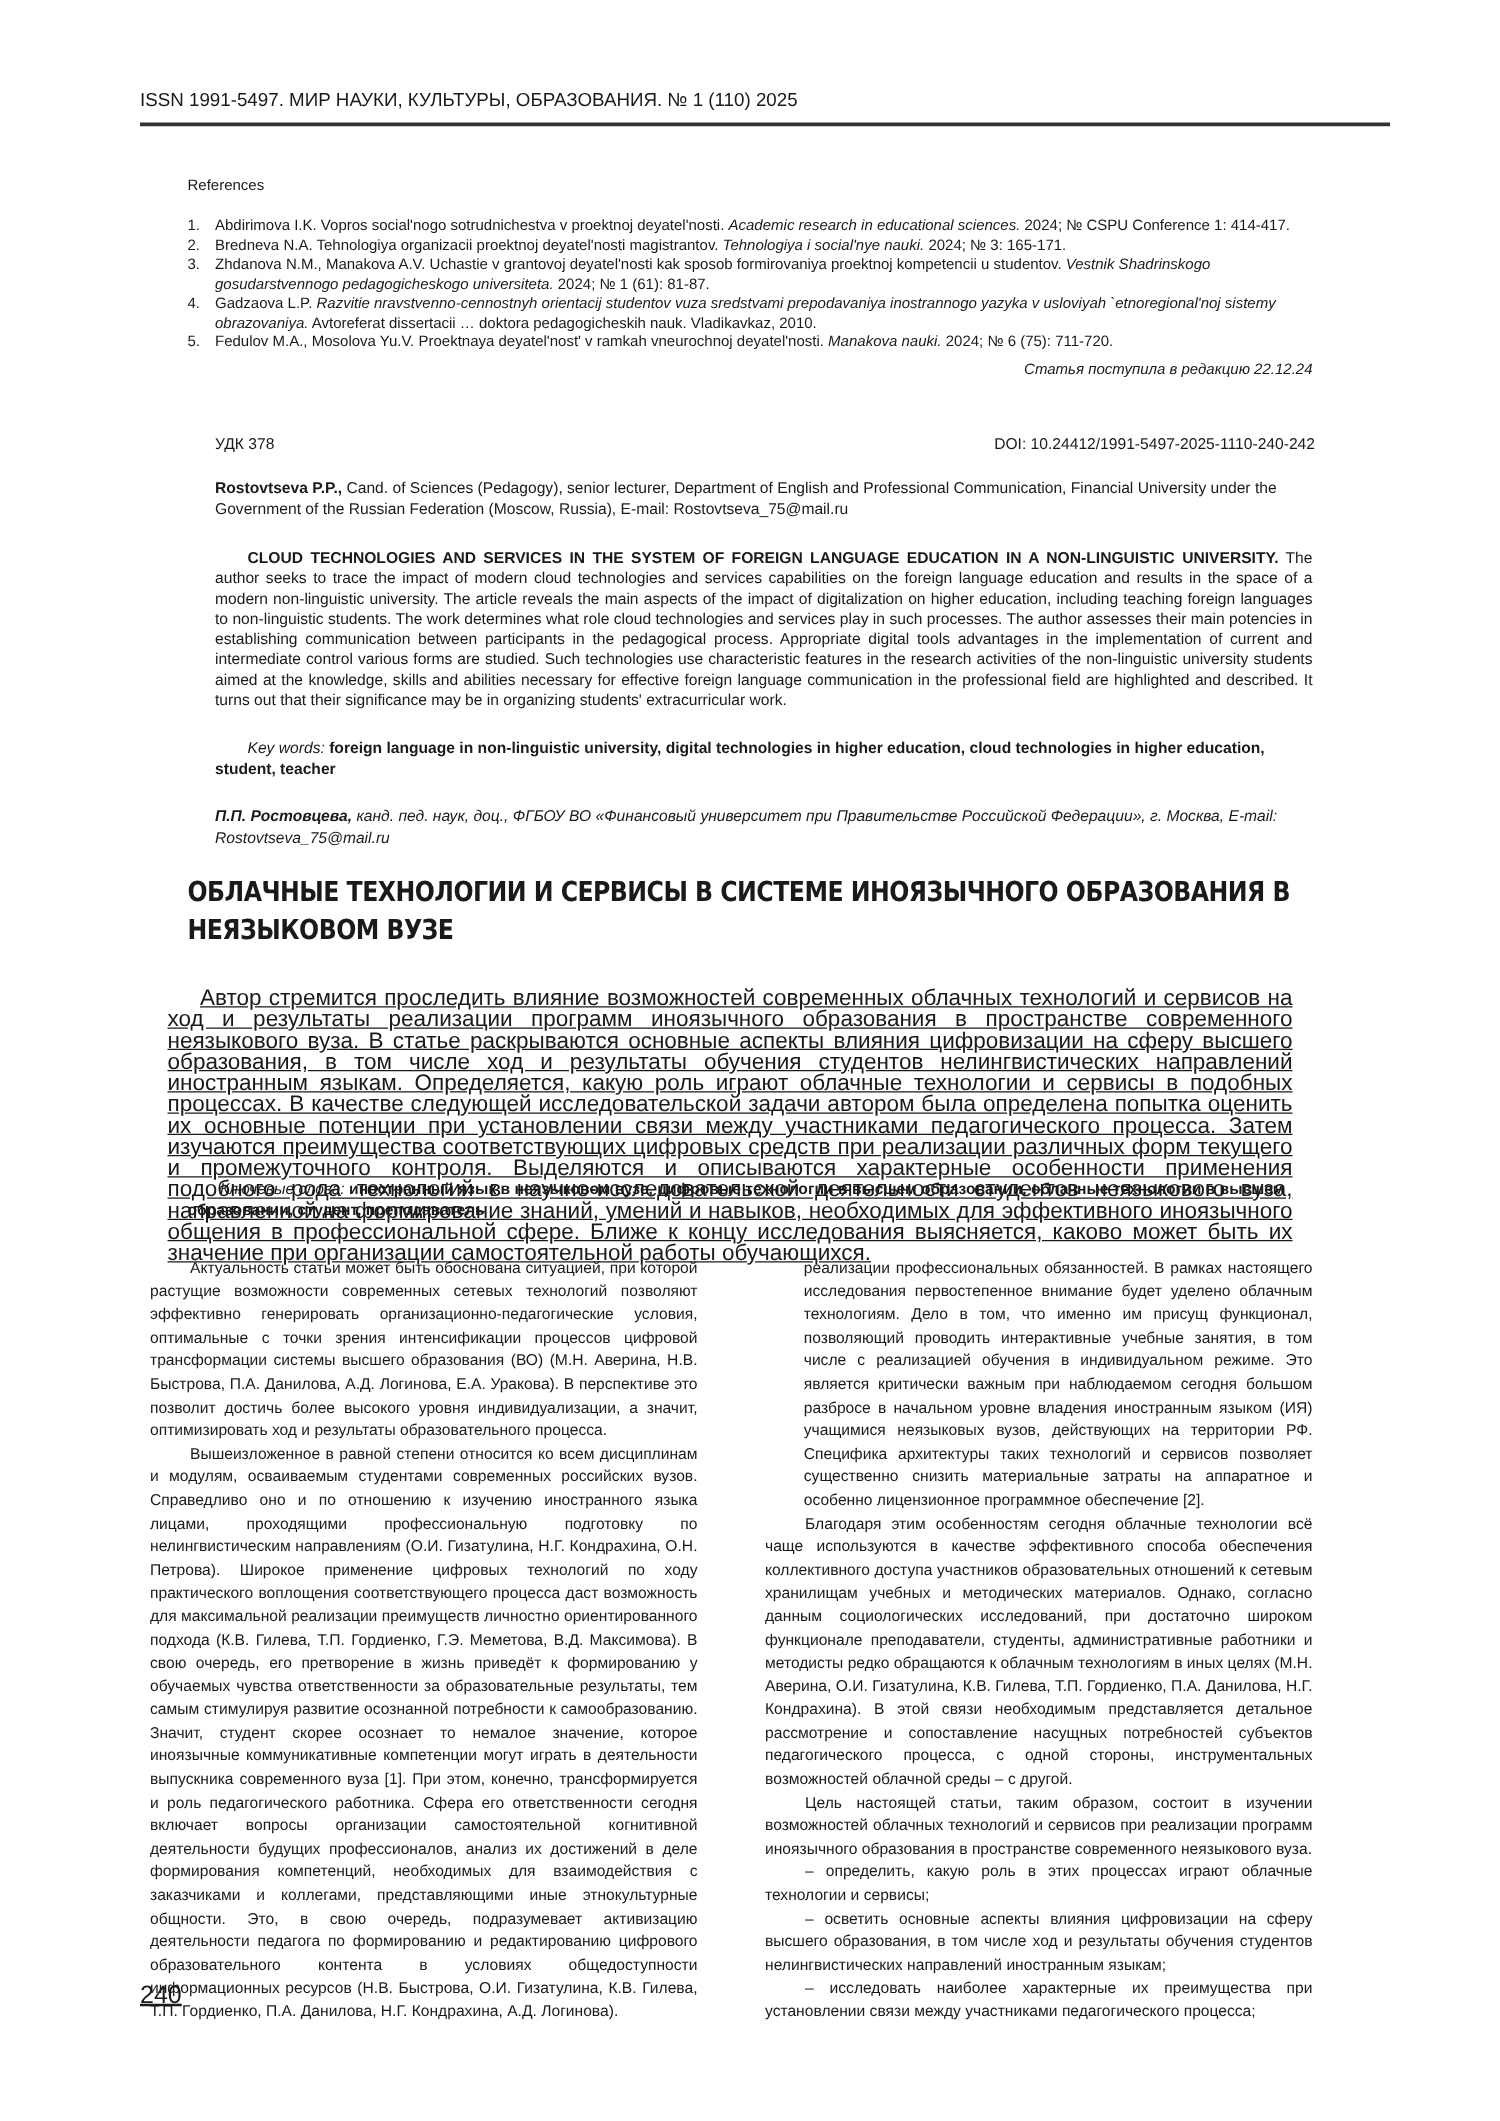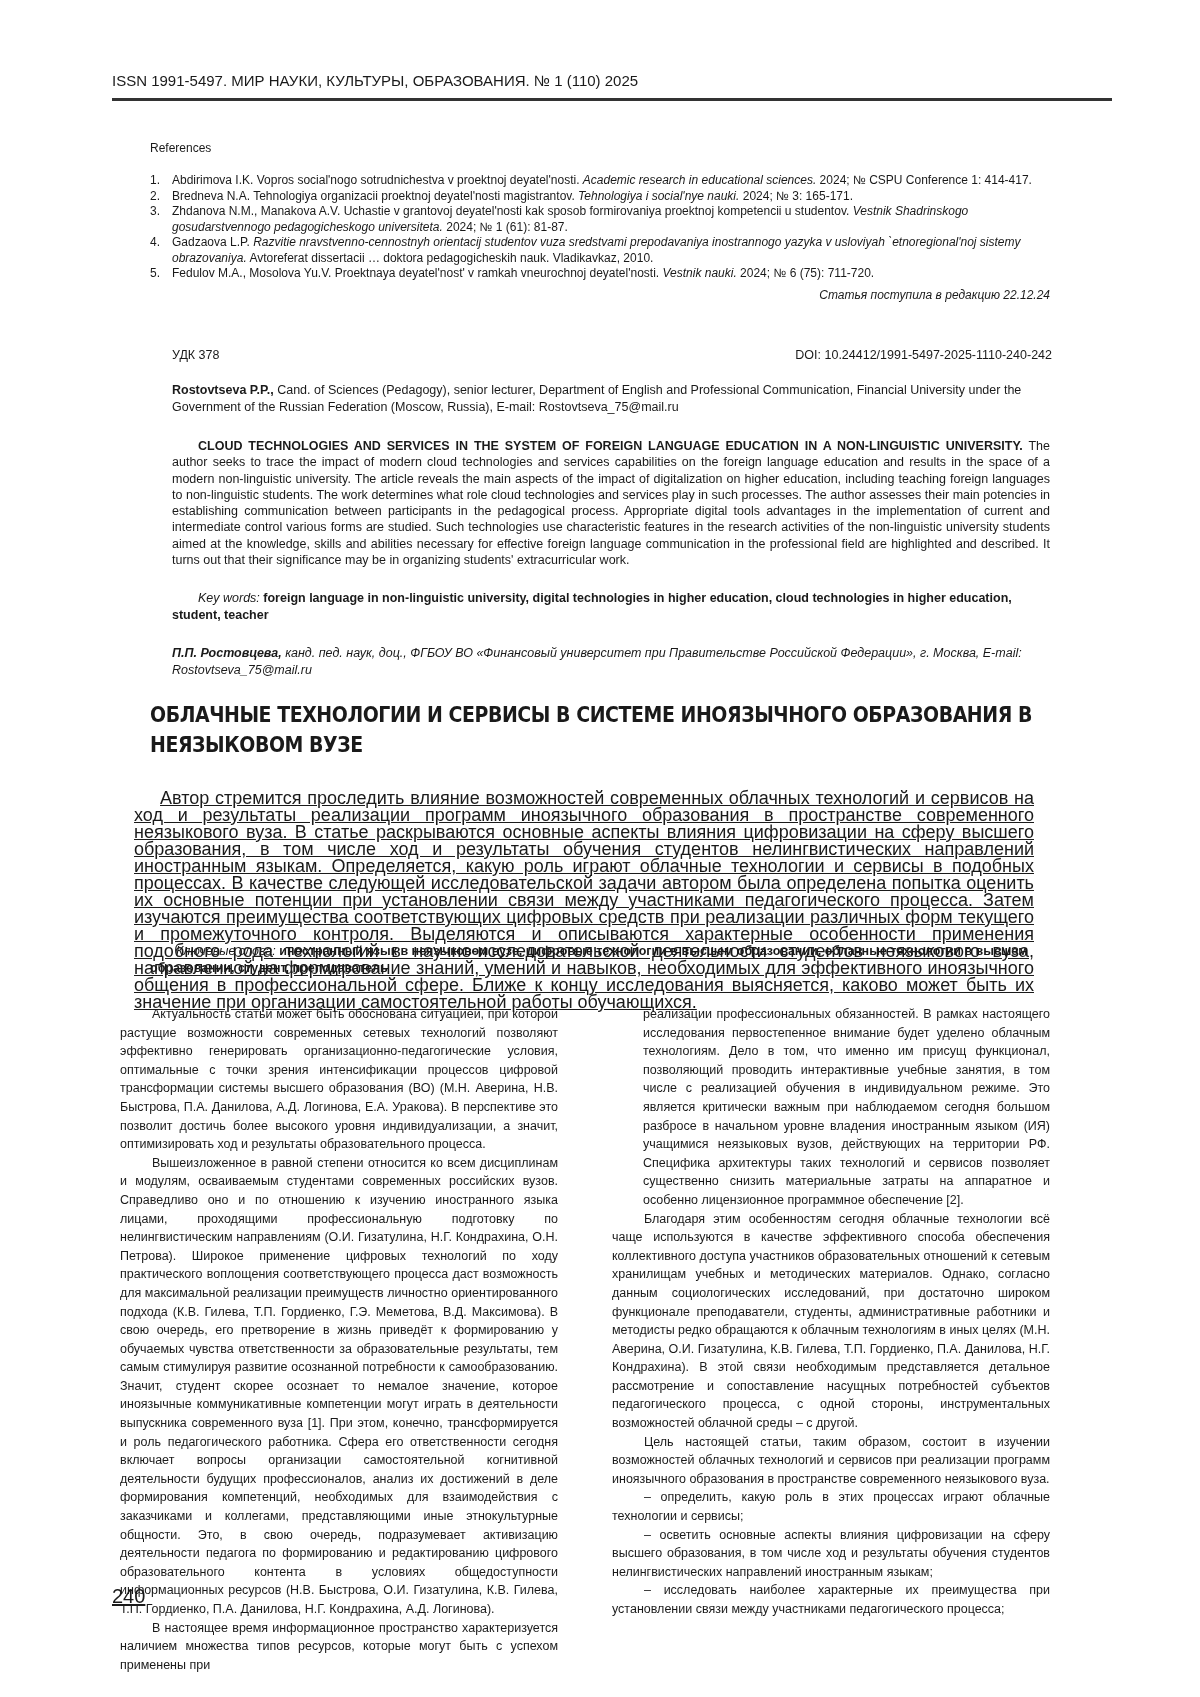--- a/index.html
+++ b/index.html
@@ -57,21 +57,21 @@
   <div class="ref">
     <span class="num">3.</span>
     <span class="txt"><span>Zhdanova N.M., Manakova A.V. Uchastie v grantovoj deyatel'nosti kak sposob formirovaniya proektnoj kompetencii u studentov. </span><i>Vestnik Shadrinskogo gosudarstvennogo pedagogicheskogo universiteta.</i><span> 2024; № 1 (61): 81-87.</span></span>
   </div>
   <div class="ref">
     <span class="num">4.</span>
     <span class="txt"><span>Gadzaova L.P. </span><i>Razvitie nravstvenno-cennostnyh orientacij studentov vuza sredstvami prepodavaniya inostrannogo yazyka v usloviyah `etnoregional'noj sistemy obrazovaniya.</i><span> Avtoreferat dissertacii … doktora pedagogicheskih nauk. Vladikavkaz, 2010.</span></span>
   </div>
   <div class="ref">
     <span class="num">5.</span>
-    <span class="txt"><span>Fedulov M.A., Mosolova Yu.V. Proektnaya deyatel'nost' v ramkah vneurochnoj deyatel'nosti. </span><i>Vestnik nauki.</i><span> 2024; № 6 (75): 711-720.</span></span>
+    <span class="txt"><span>Fedulov M.A., Mosolova Yu.V. Proektnaya deyatel'nost' v ramkah vneurochnoj deyatel'nosti. </span><i>Manakova nauki.</i><span> 2024; № 6 (75): 711-720.</span></span>
   </div>
 </div>
 <div class="received">Статья поступила в редакцию 22.12.24</div>
 
 <div class="udk">УДК 378</div>
 <div class="doi">DOI: 10.24412/1991-5497-2025-1110-240-242</div>
 
 <div class="author-en"><b>Rostovtseva P.P.,</b><span> Cand. of Sciences (Pedagogy), senior lecturer, Department of English and Professional Communication, Financial University under the Government of the Russian Federation (Moscow, Russia), E-mail: Rostovtseva_75@mail.ru</span></div>
 
 <div class="abstract-en"><span class="title-en">CLOUD TECHNOLOGIES AND SERVICES IN THE SYSTEM OF FOREIGN LANGUAGE EDUCATION IN A NON-LINGUISTIC UNIVERSITY.</span><span> The author seeks to trace the impact of modern cloud technologies and services capabilities on the foreign language education and results in the space of a modern non-linguistic university. The article reveals the main aspects of the impact of digitalization on higher education, including teaching foreign languages to non-linguistic students. The work determines what role cloud technologies and services play in such processes. The author assesses their main potencies in establishing communication between participants in the pedagogical process. Appropriate digital tools advantages in the implementation of current and intermediate control various forms are studied. Such technologies use characteristic features in the research activities of the non-linguistic university students aimed at the knowledge, skills and abilities necessary for effective foreign language communication in the professional field are highlighted and described. It turns out that their significance may be in organizing students' extracurricular work.</span></div>
@@ -82,21 +82,20 @@
 
 <div class="title-ru">ОБЛАЧНЫЕ ТЕХНОЛОГИИ И СЕРВИСЫ В СИСТЕМЕ ИНОЯЗЫЧНОГО ОБРАЗОВАНИЯ В НЕЯЗЫКОВОМ ВУЗЕ</div>
 
 <div class="abstract-ru">Автор стремится проследить влияние возможностей современных облачных технологий и сервисов на ход и результаты реализации программ иноязычного образования в пространстве современного неязыкового вуза. В статье раскрываются основные аспекты влияния цифровизации на сферу высшего образования, в том числе ход и результаты обучения студентов нелингвистических направлений иностранным языкам. Определяется, какую роль играют облачные технологии и сервисы в подобных процессах. В качестве следующей исследовательской задачи автором была определена попытка оценить их основные потенции при установлении связи между участниками педагогического процесса. Затем изучаются преимущества соответствующих цифровых средств при реализации различных форм текущего и промежуточного контроля. Выделяются и описываются характерные особенности применения подобного рода технологий в научно-исследовательской деятельности студентов неязыкового вуза, направленной на формирование знаний, умений и навыков, необходимых для эффективного иноязычного общения в профессиональной сфере. Ближе к концу исследования выясняется, каково может быть их значение при организации самостоятельной работы обучающихся.</div>
 
 <div class="kw-ru"><i>Ключевые слова:</i><b> иностранный язык в неязыковом вузе, цифровые технологии в высшем образовании, облачные технологии в высшем образовании, студент, преподаватель</b></div>
 
 <div class="col col-left">
   <p>Актуальность статьи может быть обоснована ситуацией, при которой растущие возможности современных сетевых технологий позволяют эффективно генерировать организационно-педагогические условия, оптимальные с точки зрения интенсификации процессов цифровой трансформации системы высшего образования (ВО) (М.Н. Аверина, Н.В. Быстрова, П.А. Данилова, А.Д. Логинова, Е.А. Уракова). В перспективе это позволит достичь более высокого уровня индивидуализации, а значит, оптимизировать ход и результаты образовательного процесса.</p>
   <p>Вышеизложенное в равной степени относится ко всем дисциплинам и модулям, осваиваемым студентами современных российских вузов. Справедливо оно и по отношению к изучению иностранного языка лицами, проходящими профессиональную подготовку по нелингвистическим направлениям (О.И. Гизатулина, Н.Г. Кондрахина, О.Н. Петрова). Широкое применение цифровых технологий по ходу практического воплощения соответствующего процесса даст возможность для максимальной реализации преимуществ личностно ориентированного подхода (К.В. Гилева, Т.П. Гордиенко, Г.Э. Меметова, В.Д. Максимова). В свою очередь, его претворение в жизнь приведёт к формированию у обучаемых чувства ответственности за образовательные результаты, тем самым стимулируя развитие осознанной потребности к самообразованию. Значит, студент скорее осознает то немалое значение, которое иноязычные коммуникативные компетенции могут играть в деятельности выпускника современного вуза [1]. При этом, конечно, трансформируется и роль педагогического работника. Сфера его ответственности сегодня включает вопросы организации самостоятельной когнитивной деятельности будущих профессионалов, анализ их достижений в деле формирования компетенций, необходимых для взаимодействия с заказчиками и коллегами, представляющими иные этнокультурные общности. Это, в свою очередь, подразумевает активизацию деятельности педагога по формированию и редактированию цифрового образовательного контента в условиях общедоступности информационных ресурсов (Н.В. Быстрова, О.И. Гизатулина, К.В. Гилева, Т.П. Гордиенко, П.А. Данилова, Н.Г. Кондрахина, А.Д. Логинова).</p>
-  <p>В настоящее время информационное пространство характеризуется наличием множества типов ресурсов, которые могут быть с успехом применены при</p>
 </div>
 
 <div class="col col-right">
   <p class="noindent">реализации профессиональных обязанностей. В рамках настоящего исследования первостепенное внимание будет уделено облачным технологиям. Дело в том, что именно им присущ функционал, позволяющий проводить интерактивные учебные занятия, в том числе с реализацией обучения в индивидуальном режиме. Это является критически важным при наблюдаемом сегодня большом разбросе в начальном уровне владения иностранным языком (ИЯ) учащимися неязыковых вузов, действующих на территории РФ. Специфика архитектуры таких технологий и сервисов позволяет существенно снизить материальные затраты на аппаратное и особенно лицензионное программное обеспечение [2].</p>
   <p>Благодаря этим особенностям сегодня облачные технологии всё чаще используются в качестве эффективного способа обеспечения коллективного доступа участников образовательных отношений к сетевым хранилищам учебных и методических материалов. Однако, согласно данным социологических исследований, при достаточно широком функционале преподаватели, студенты, административные работники и методисты редко обращаются к облачным технологиям в иных целях (М.Н. Аверина, О.И. Гизатулина, К.В. Гилева, Т.П. Гордиенко, П.А. Данилова, Н.Г. Кондрахина). В этой связи необходимым представляется детальное рассмотрение и сопоставление насущных потребностей субъектов педагогического процесса, с одной стороны, инструментальных возможностей облачной среды  – с другой.</p>
   <p>Цель настоящей статьи, таким образом, состоит в изучении возможностей облачных технологий и сервисов при реализации программ иноязычного образования в пространстве современного неязыкового вуза.</p>
   <p>–   определить, какую роль в этих процессах играют облачные технологии и сервисы;</p>
   <p>–   осветить основные аспекты влияния цифровизации на сферу высшего образования, в том числе ход и результаты обучения студентов нелингвистических направлений иностранным языкам;</p>
   <p>–   исследовать наиболее характерные их преимущества при установлении связи между участниками педагогического процесса;</p>
 </div>

